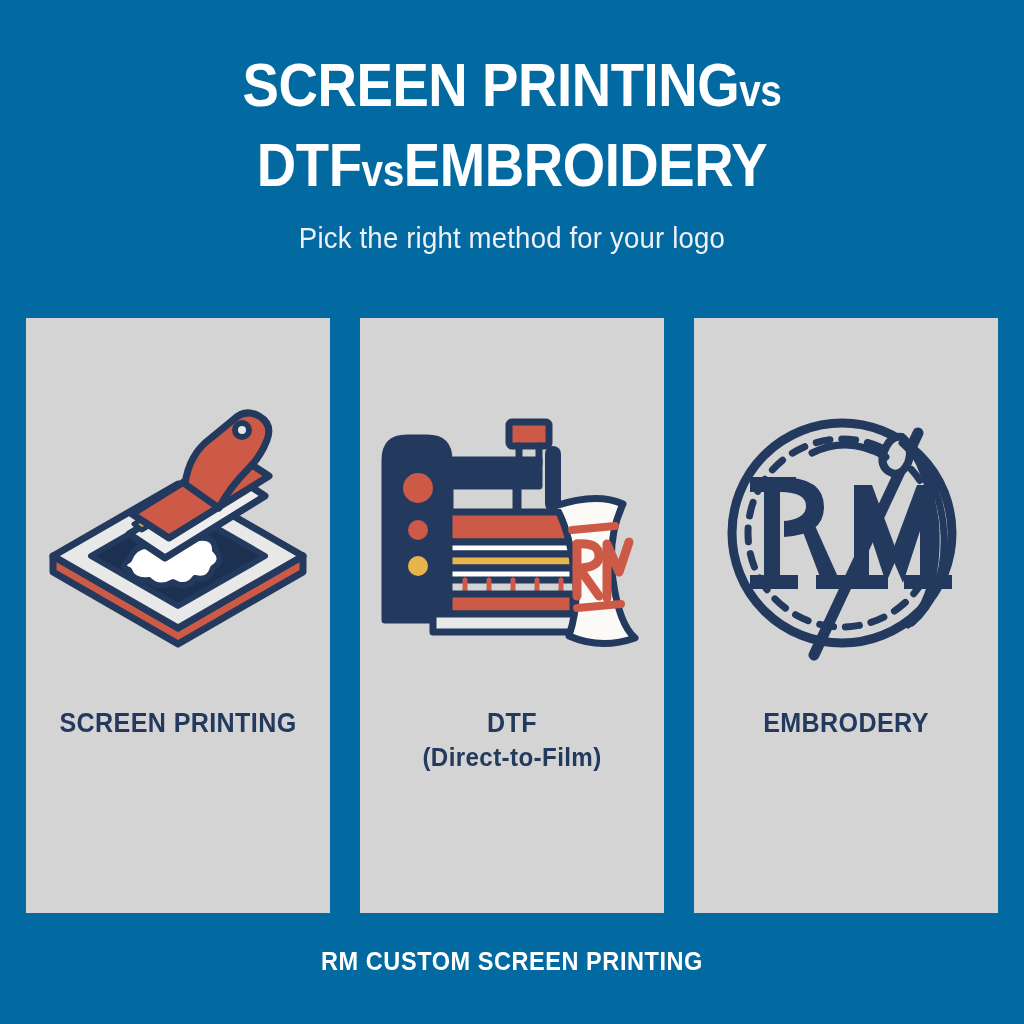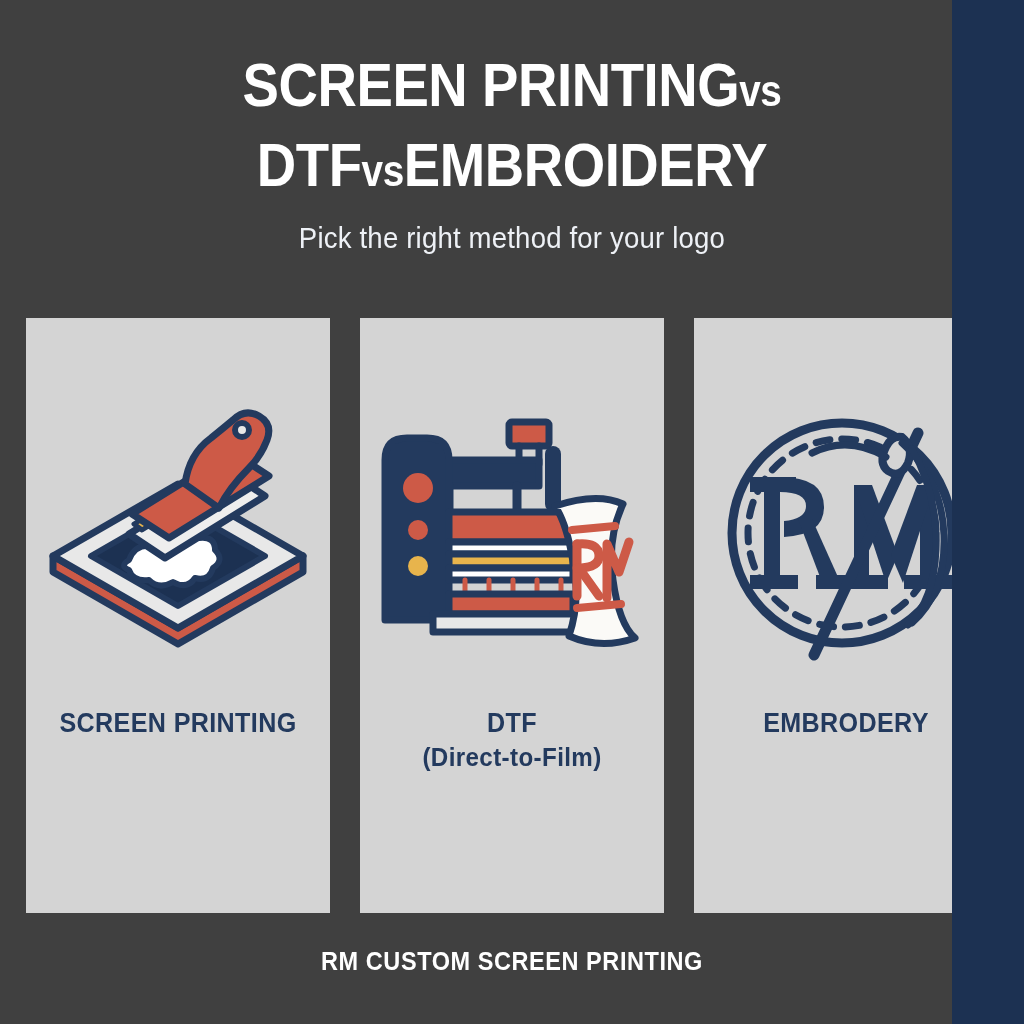--- a/index.html
+++ b/index.html
@@ -2,23 +2,23 @@
 <html><head>
 <meta charset="utf-8">
 <style>
   html, body {
     margin: 0;
     padding: 0;
     background: #1c3152;
   }
   #infographic {
     position: relative;
-    width: 952px;
+    width: 1024px;
     height: 1024px;
-    background: #404040;
+    background: #0369a1;
     overflow: hidden;
     font-family: "Liberation Sans", sans-serif;
     text-decoration: underline;
     -webkit-font-smoothing: antialiased;
   }
 
   
   .header {
     position: absolute;
     left: 0;

